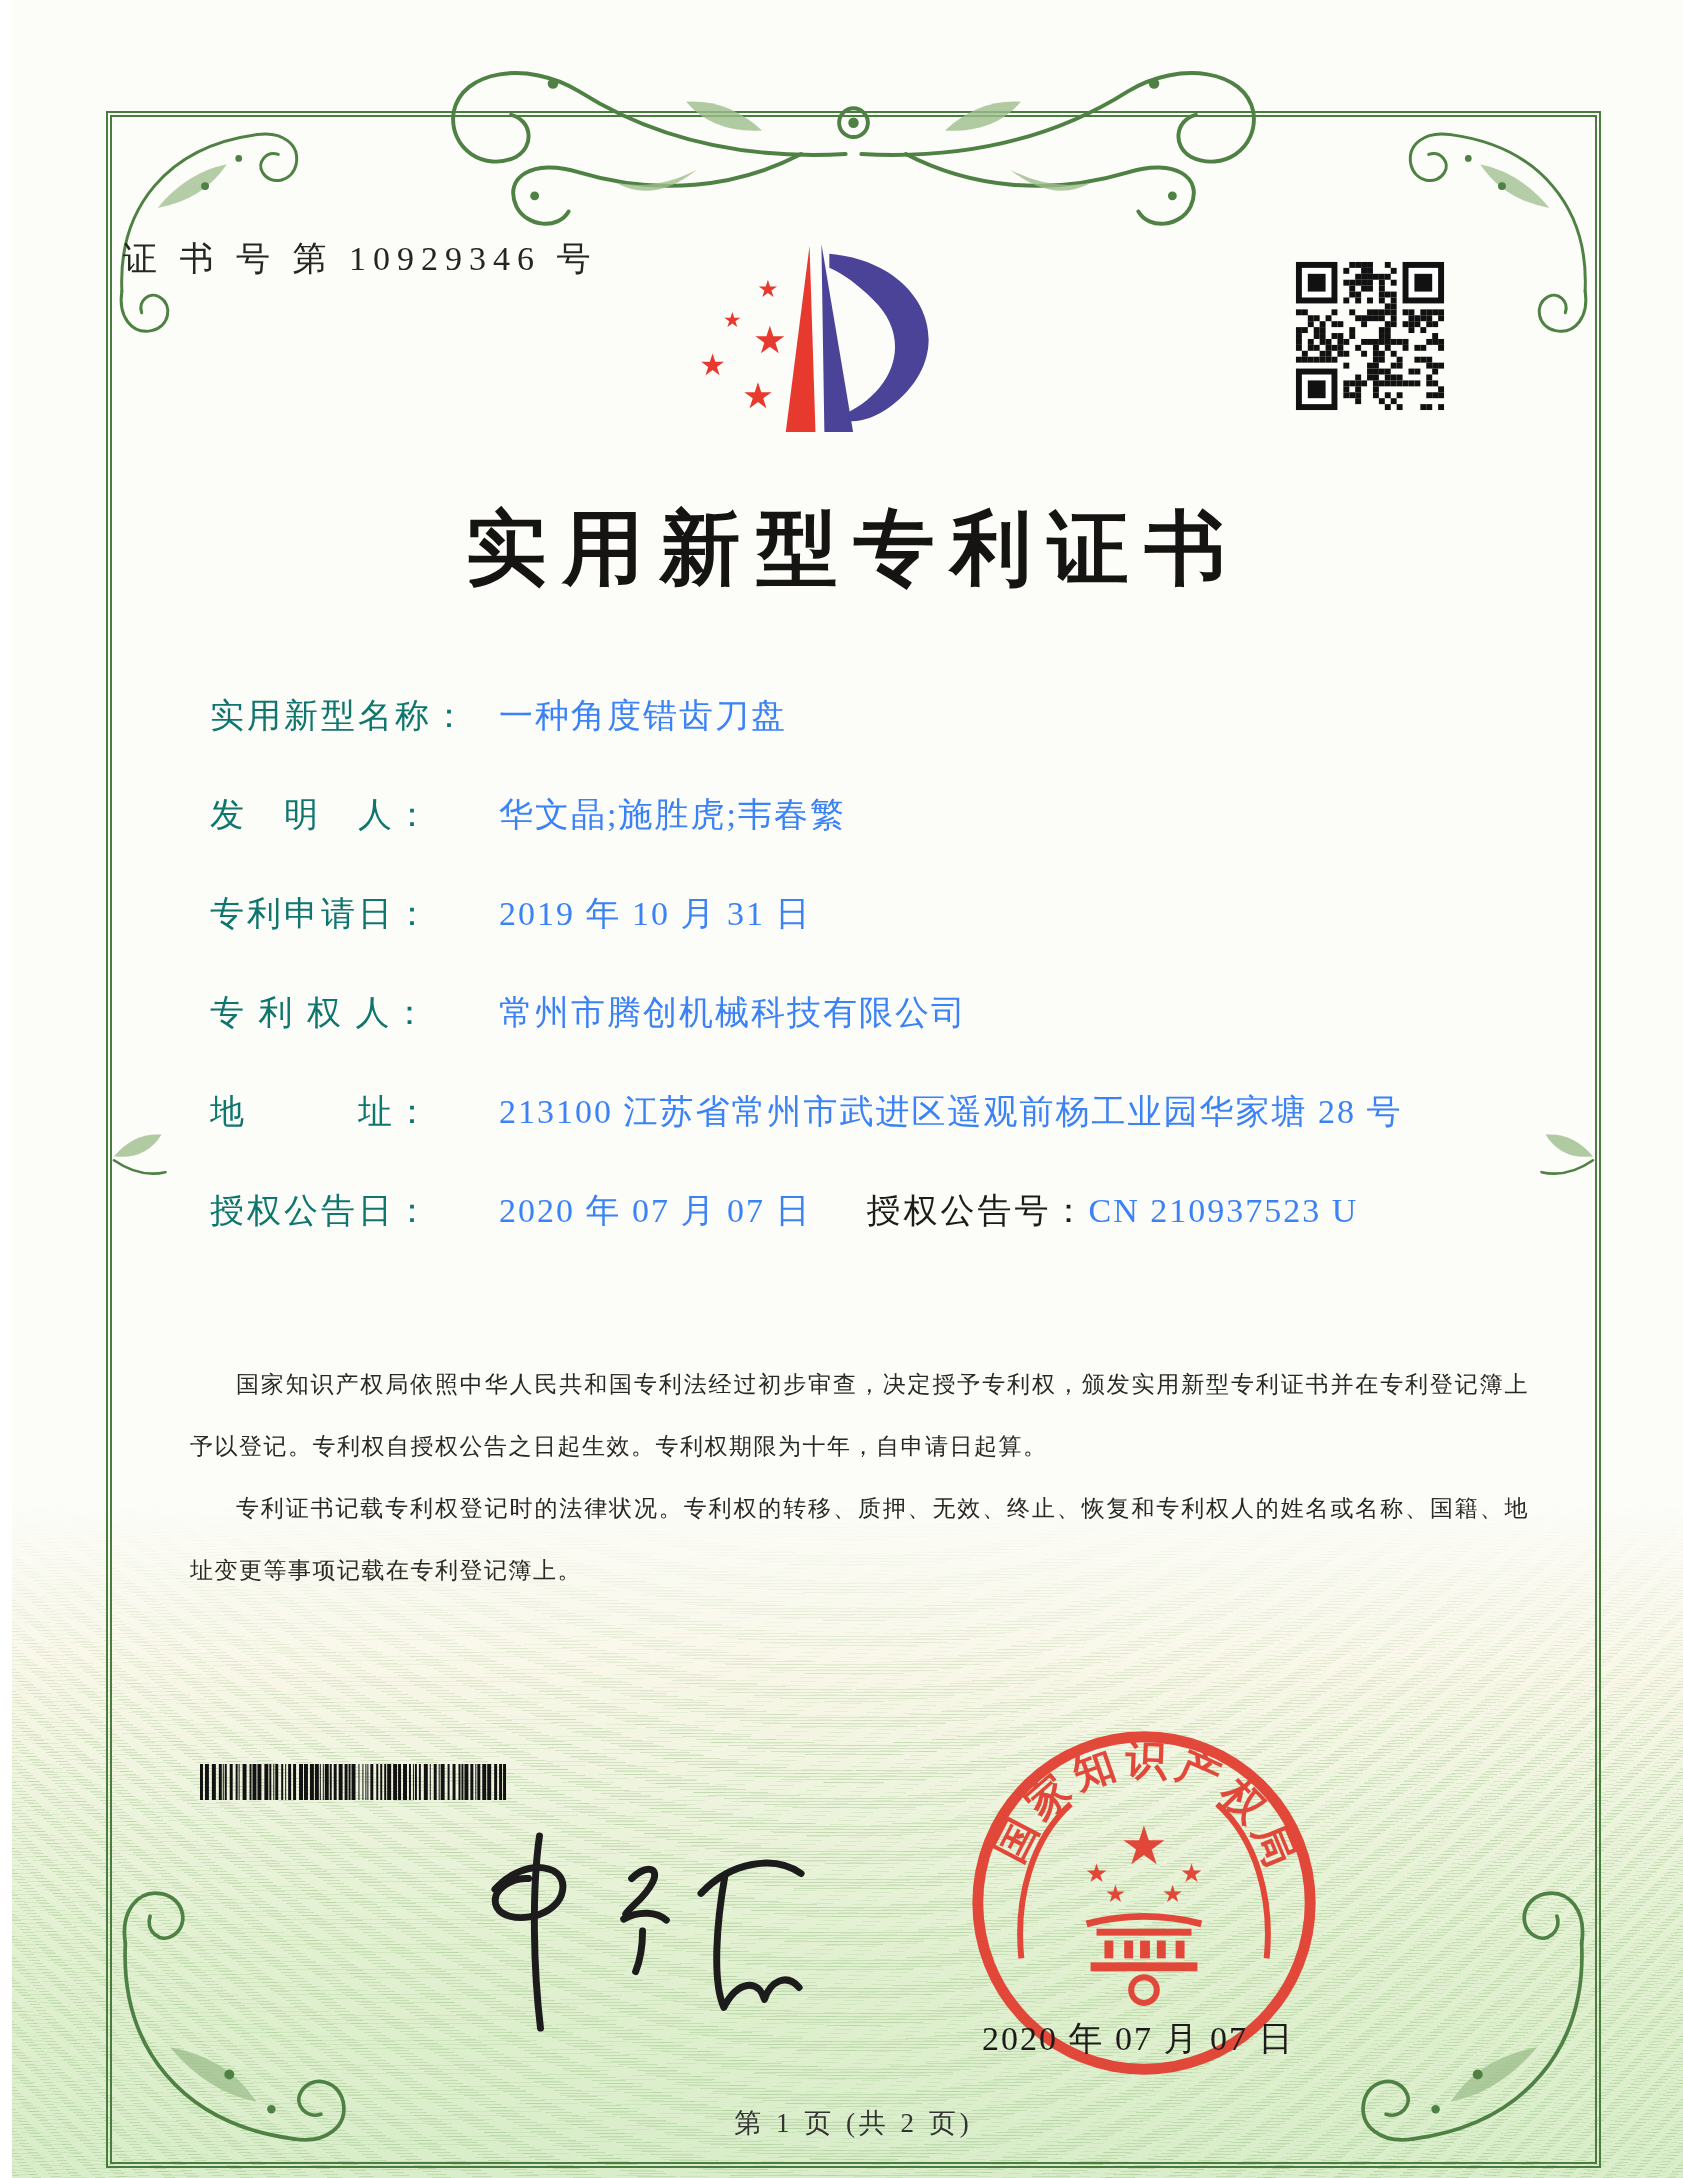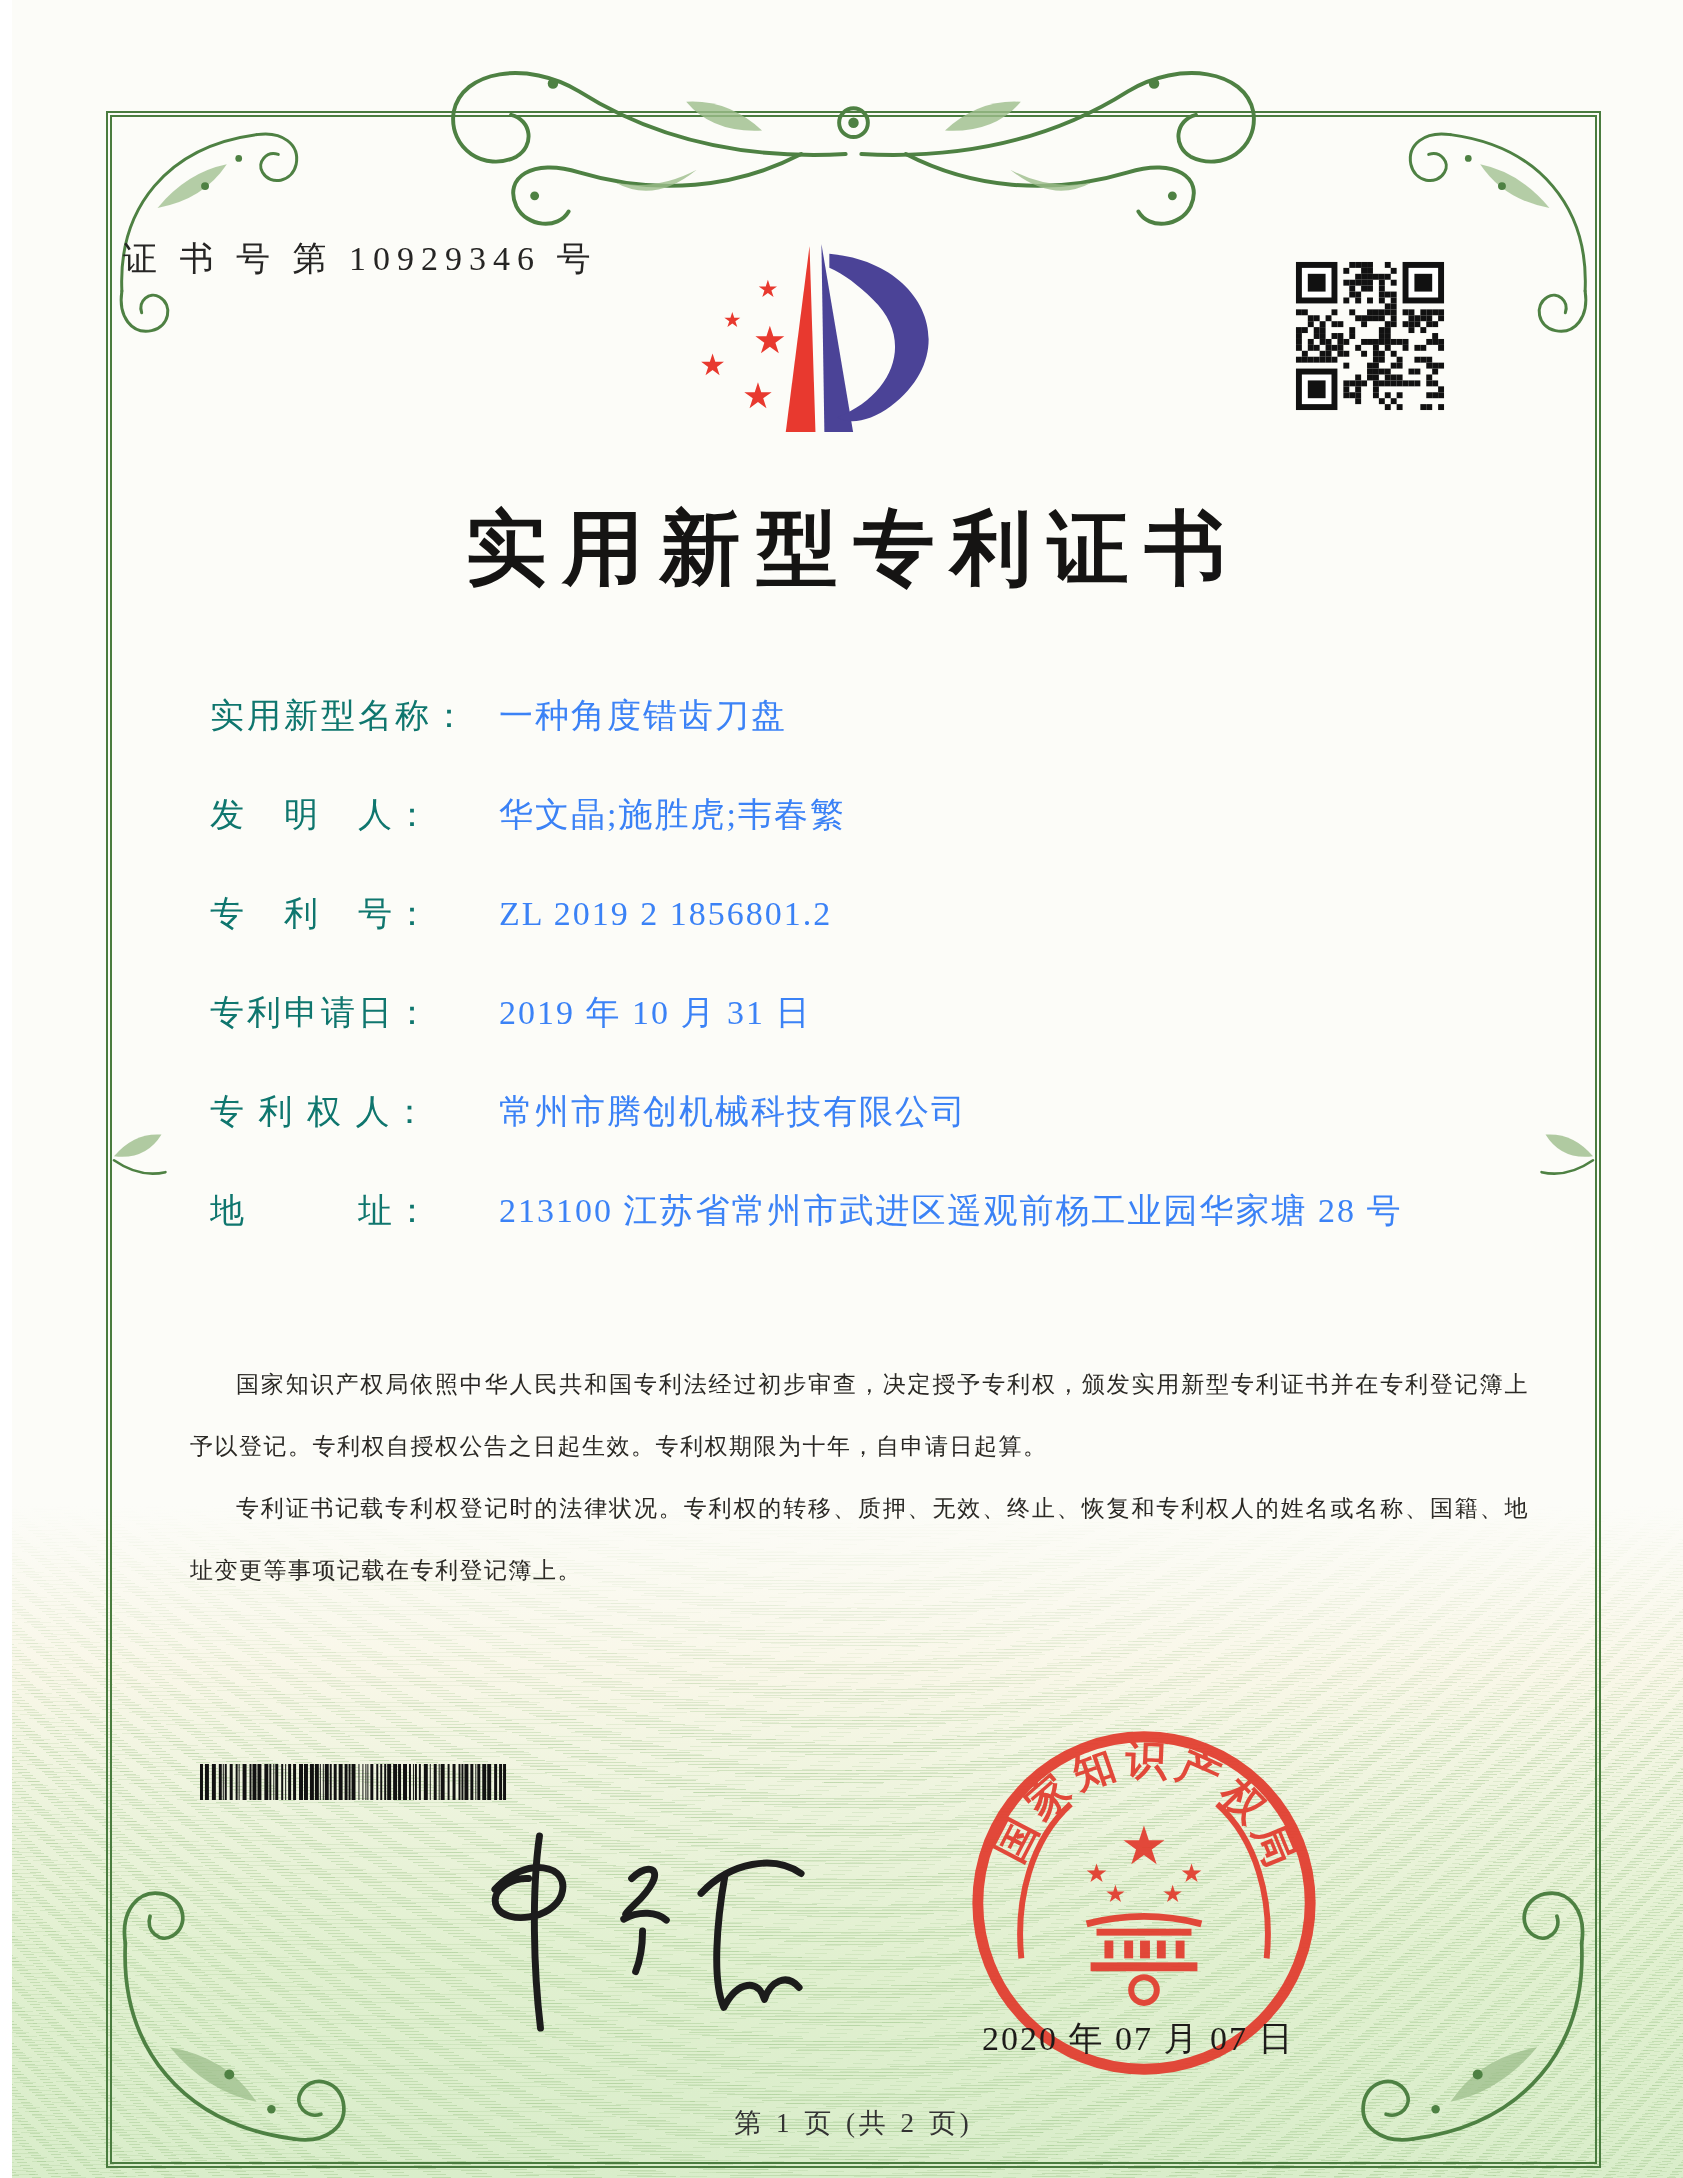--- a/index.html
+++ b/index.html
@@ -360,30 +360,30 @@
   <h1 class="title">实用新型专利证书</h1>
 
   <div class="fields">
     <div class="field-row">
       <span class="flabel">实用新型名称：</span><span class="fvalue">一种角度错齿刀盘</span>
     </div>
     <div class="field-row">
       <span class="flabel">发　明　人：</span><span class="fvalue">华文晶;施胜虎;韦春繁</span>
     </div>
     <div class="field-row">
-      <span class="flabel">专　利　号：</span><span class="fvalue">ZL 2019 2 1856801.2</span>
-    </div>
-    <div class="field-row">
       <span class="flabel">专利申请日：</span><span class="fvalue">2019 年 10 月 31 日</span>
     </div>
     <div class="field-row">
       <span class="flabel">专 利 权 人：</span><span class="fvalue">常州市腾创机械科技有限公司</span>
     </div>
     <div class="field-row">
       <span class="flabel">地　　　址：</span><span class="fvalue">213100 江苏省常州市武进区遥观前杨工业园华家塘 28 号</span>
+    </div>
+    <div class="field-row">
+      <span class="flabel">授权公告日：</span><span class="fvalue">2020 年 07 月 07 日</span><span class="second-pair">授权公告号：</span><span class="fvalue">CN 210937523 U</span>
     </div>
   </div>
 
   <div class="paragraphs">
     <p>国家知识产权局依照中华人民共和国专利法经过初步审查，决定授予专利权，颁发实用新型专利证书并在专利登记簿上予以登记。专利权自授权公告之日起生效。专利权期限为十年，自申请日起算。</p>
     <p>专利证书记载专利权登记时的法律状况。专利权的转移、质押、无效、终止、恢复和专利权人的姓名或名称、国籍、地址变更等事项记载在专利登记簿上。</p>
   </div>
 
   <svg id="barcode" class="barcode" viewBox="0 0 312 36" preserveAspectRatio="none">
       <rect x="0" y="0" width="3" height="36" fill="#111"></rect>

